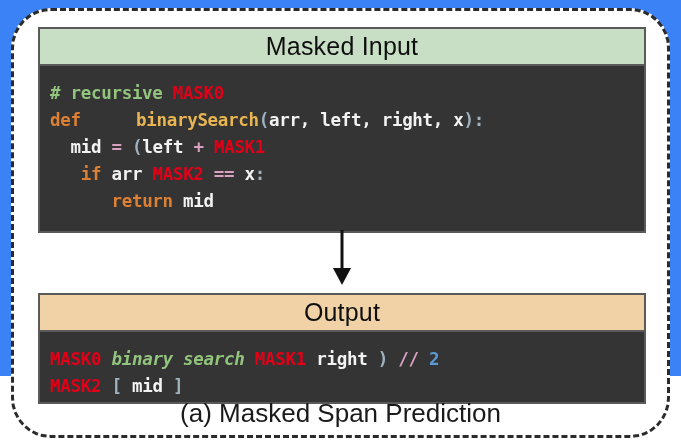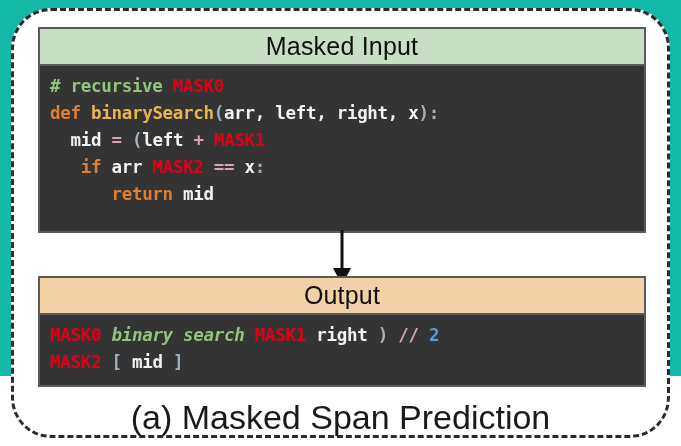--- a/index.html
+++ b/index.html
@@ -11,21 +11,21 @@
     width: 681px;
     height: 446px;
     font-family: "Liberation Sans", sans-serif;
     overflow: hidden;
   }
 
   #figure-root {
     position: relative;
     width: 681px;
     height: 376px;
-    background: #14b8a6;
+    background: #3b82f6;
   }
 
   
   .dashed-frame {
     position: absolute;
     left: 11px;
     top: 8px;
     width: 659px;
     height: 430px;
     box-sizing: border-box;
@@ -44,21 +44,21 @@
 
   #masked-input-panel {
     left: 38px;
     top: 27px;
     width: 608px;
     height: 206px;
   }
 
   #output-panel {
     left: 38px;
-    top: 276px;
+    top: 293px;
     width: 608px;
     height: 111px;
   }
 
   .panel-header {
     box-sizing: border-box;
     width: 100%;
     height: 37px;
     line-height: 35px;
     text-align: center;
@@ -66,35 +66,35 @@
     color: #0f0f0f;
     border-bottom: 2px solid #5a5a5a;
     letter-spacing: 0.2px;
     font-family: "Liberation Sans", sans-serif;
   }
   .header-green { background: #c9dfc5; }
   .header-tan   { background: #f0d2a6; }
 
   .code-body {
     box-sizing: border-box;
-    padding: 7px 0 6px 10px;
+    padding: 14px 0 6px 10px;
     font-family: "DejaVu Sans Mono", monospace;
     font-size: 17.5px;
     font-weight: bold;
     line-height: 27px;
     color: #e6e6e6;
     white-space: pre;
     letter-spacing: -0.3px;
   }
 
   
   .tok-comment  { color: #93c47d; }
   .tok-mask     { color: #e00018; }
   .tok-keyword  { color: #dd8033; text-align: center; }
-  .tok-func     { color: #e8b551; }
+  .tok-func     { color: #e8b551; margin-left: 45px; }
   .tok-punct    { color: #9fb2bf; }
   .tok-op       { color: #d9a0c0; }
   .tok-plain    { color: #f2f2f2; }
   .tok-num      { color: #5b9bd5; }
   .tok-green    { color: #93c47d; font-style: italic; }
 
   
   #flow-arrow {
     position: absolute;
     left: 327px;
@@ -103,21 +103,21 @@
     height: 56px;
   }
 
   
   #figure-caption {
     position: absolute;
     left: 0;
     top: 398px;
     width: 681px;
     text-align: center;
-    font-size: 34px;
+    font-size: 26px;
     color: #1a1a1a;
     font-family: "Liberation Sans", sans-serif;
   }
 </style>
 </head>
 <body>
 
 <div id="figure-root">
 
   <div class="dashed-frame"></div>

